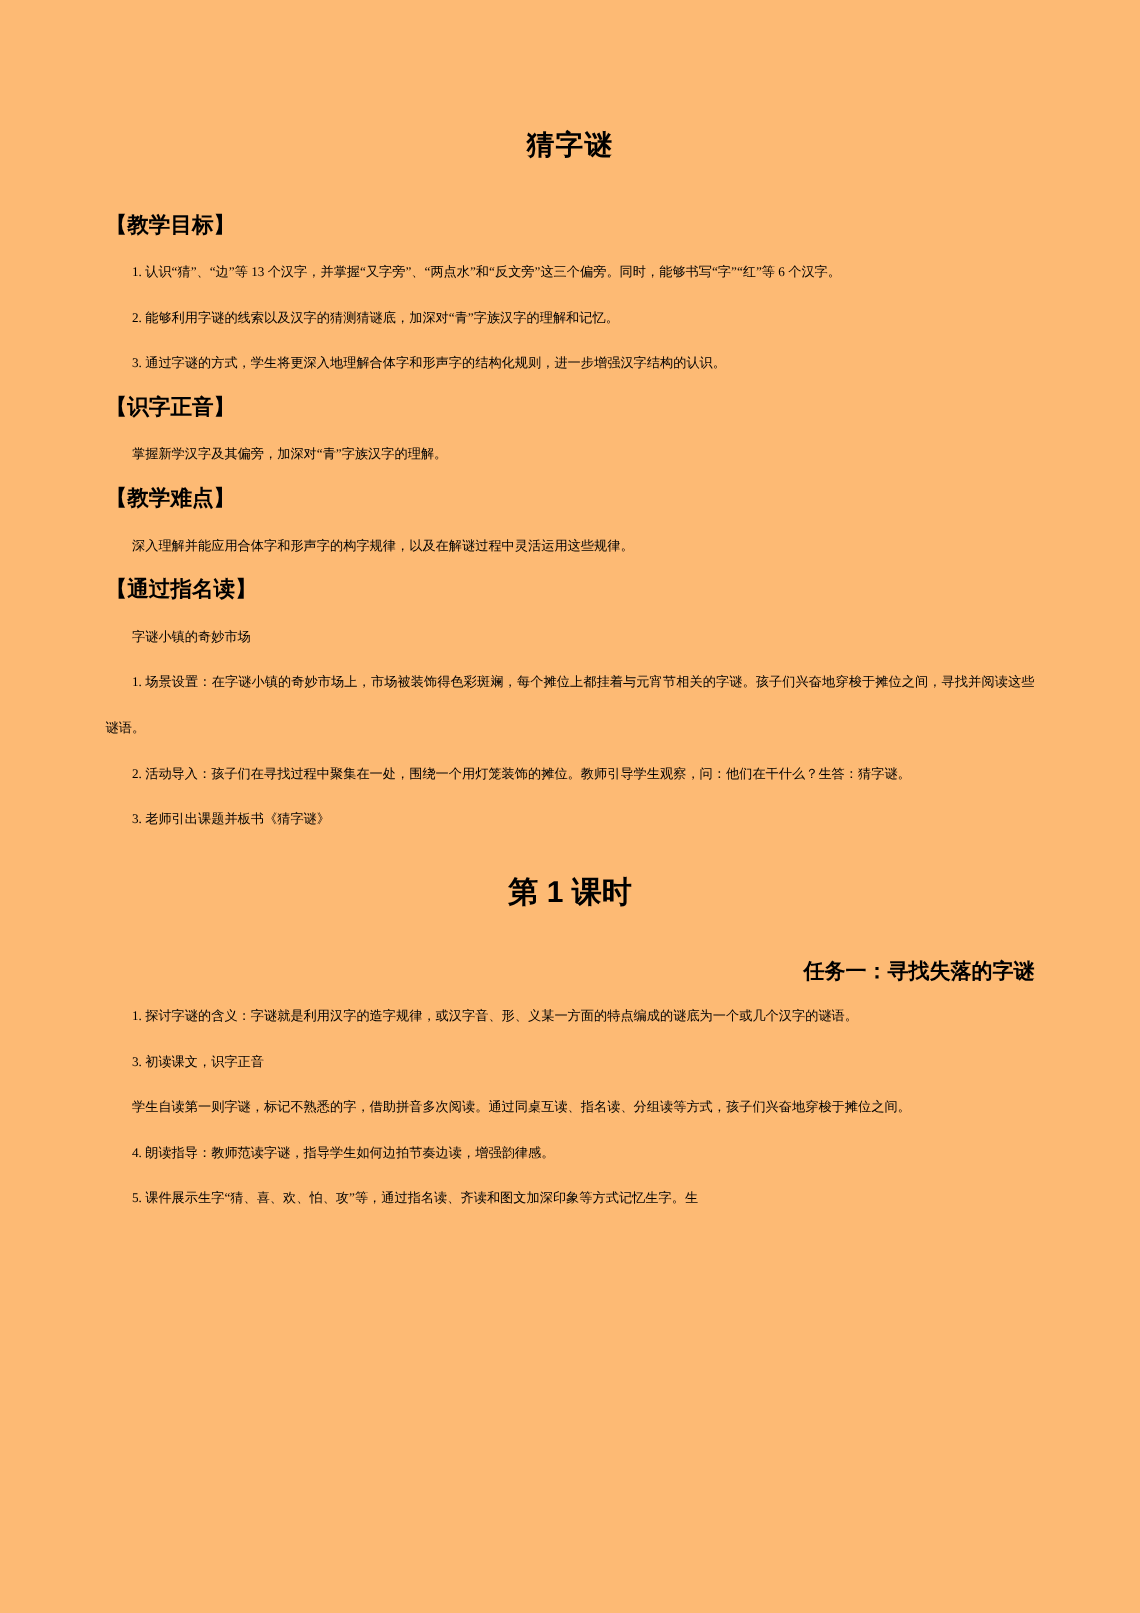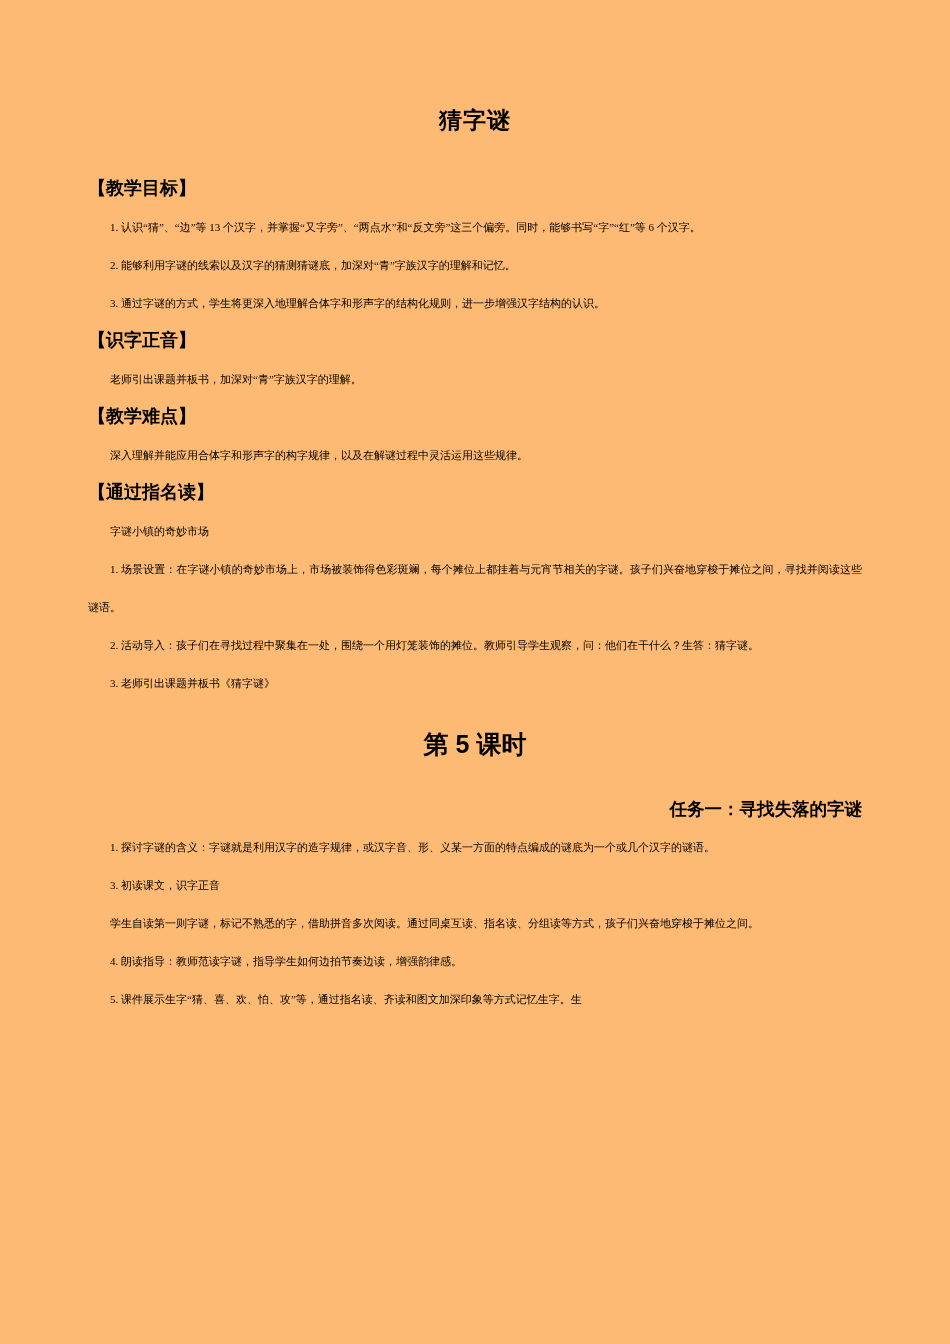--- a/index.html
+++ b/index.html
@@ -58,29 +58,29 @@
 <body>
 
 <div class="page">
   <div class="doc-title">猜字谜</div>
   <div id="doc-blocks">
       <div class="doc-heading">【教学目标】</div>
       <div class="doc-para">1. 认识“猜”、“边”等 13 个汉字，并掌握“又字旁”、“两点水”和“反文旁”这三个偏旁。同时，能够书写“字”“红”等 6 个汉字。</div>
       <div class="doc-para">2. 能够利用字谜的线索以及汉字的猜测猜谜底，加深对“青”字族汉字的理解和记忆。</div>
       <div class="doc-para">3. 通过字谜的方式，学生将更深入地理解合体字和形声字的结构化规则，进一步增强汉字结构的认识。</div>
       <div class="doc-heading">【识字正音】</div>
-      <div class="doc-para">老师引出课题并板书，加深对“青”字族汉字的理解。</div>
+      <div class="doc-para">掌握新学汉字及其偏旁，加深对“青”字族汉字的理解。</div>
       <div class="doc-heading">【教学难点】</div>
       <div class="doc-para">深入理解并能应用合体字和形声字的构字规律，以及在解谜过程中灵活运用这些规律。</div>
       <div class="doc-heading">【通过指名读】</div>
       <div class="doc-para">字谜小镇的奇妙市场</div>
       <div class="doc-para">1. 场景设置：在字谜小镇的奇妙市场上，市场被装饰得色彩斑斓，每个摊位上都挂着与元宵节相关的字谜。孩子们兴奋地穿梭于摊位之间，寻找并阅读这些谜语。</div>
       <div class="doc-para">2. 活动导入：孩子们在寻找过程中聚集在一处，围绕一个用灯笼装饰的摊位。教师引导学生观察，问：他们在干什么？生答：猜字谜。</div>
       <div class="doc-para">3. 老师引出课题并板书《猜字谜》</div>
-      <div class="doc-chapter">第 5 课时</div>
+      <div class="doc-chapter">第 1 课时</div>
       <div class="doc-task">任务一：寻找失落的字谜</div>
       <div class="doc-para">1. 探讨字谜的含义：字谜就是利用汉字的造字规律，或汉字音、形、义某一方面的特点编成的谜底为一个或几个汉字的谜语。</div>
       <div class="doc-para">3. 初读课文，识字正音</div>
       <div class="doc-para">学生自读第一则字谜，标记不熟悉的字，借助拼音多次阅读。通过同桌互读、指名读、分组读等方式，孩子们兴奋地穿梭于摊位之间。</div>
       <div class="doc-para">4. 朗读指导：教师范读字谜，指导学生如何边拍节奏边读，增强韵律感。</div>
       <div class="doc-para">5. 课件展示生字“猜、喜、欢、怕、攻”等，通过指名读、齐读和图文加深印象等方式记忆生字。生</div>
     </div>
 </div>
 
 </body></html>

